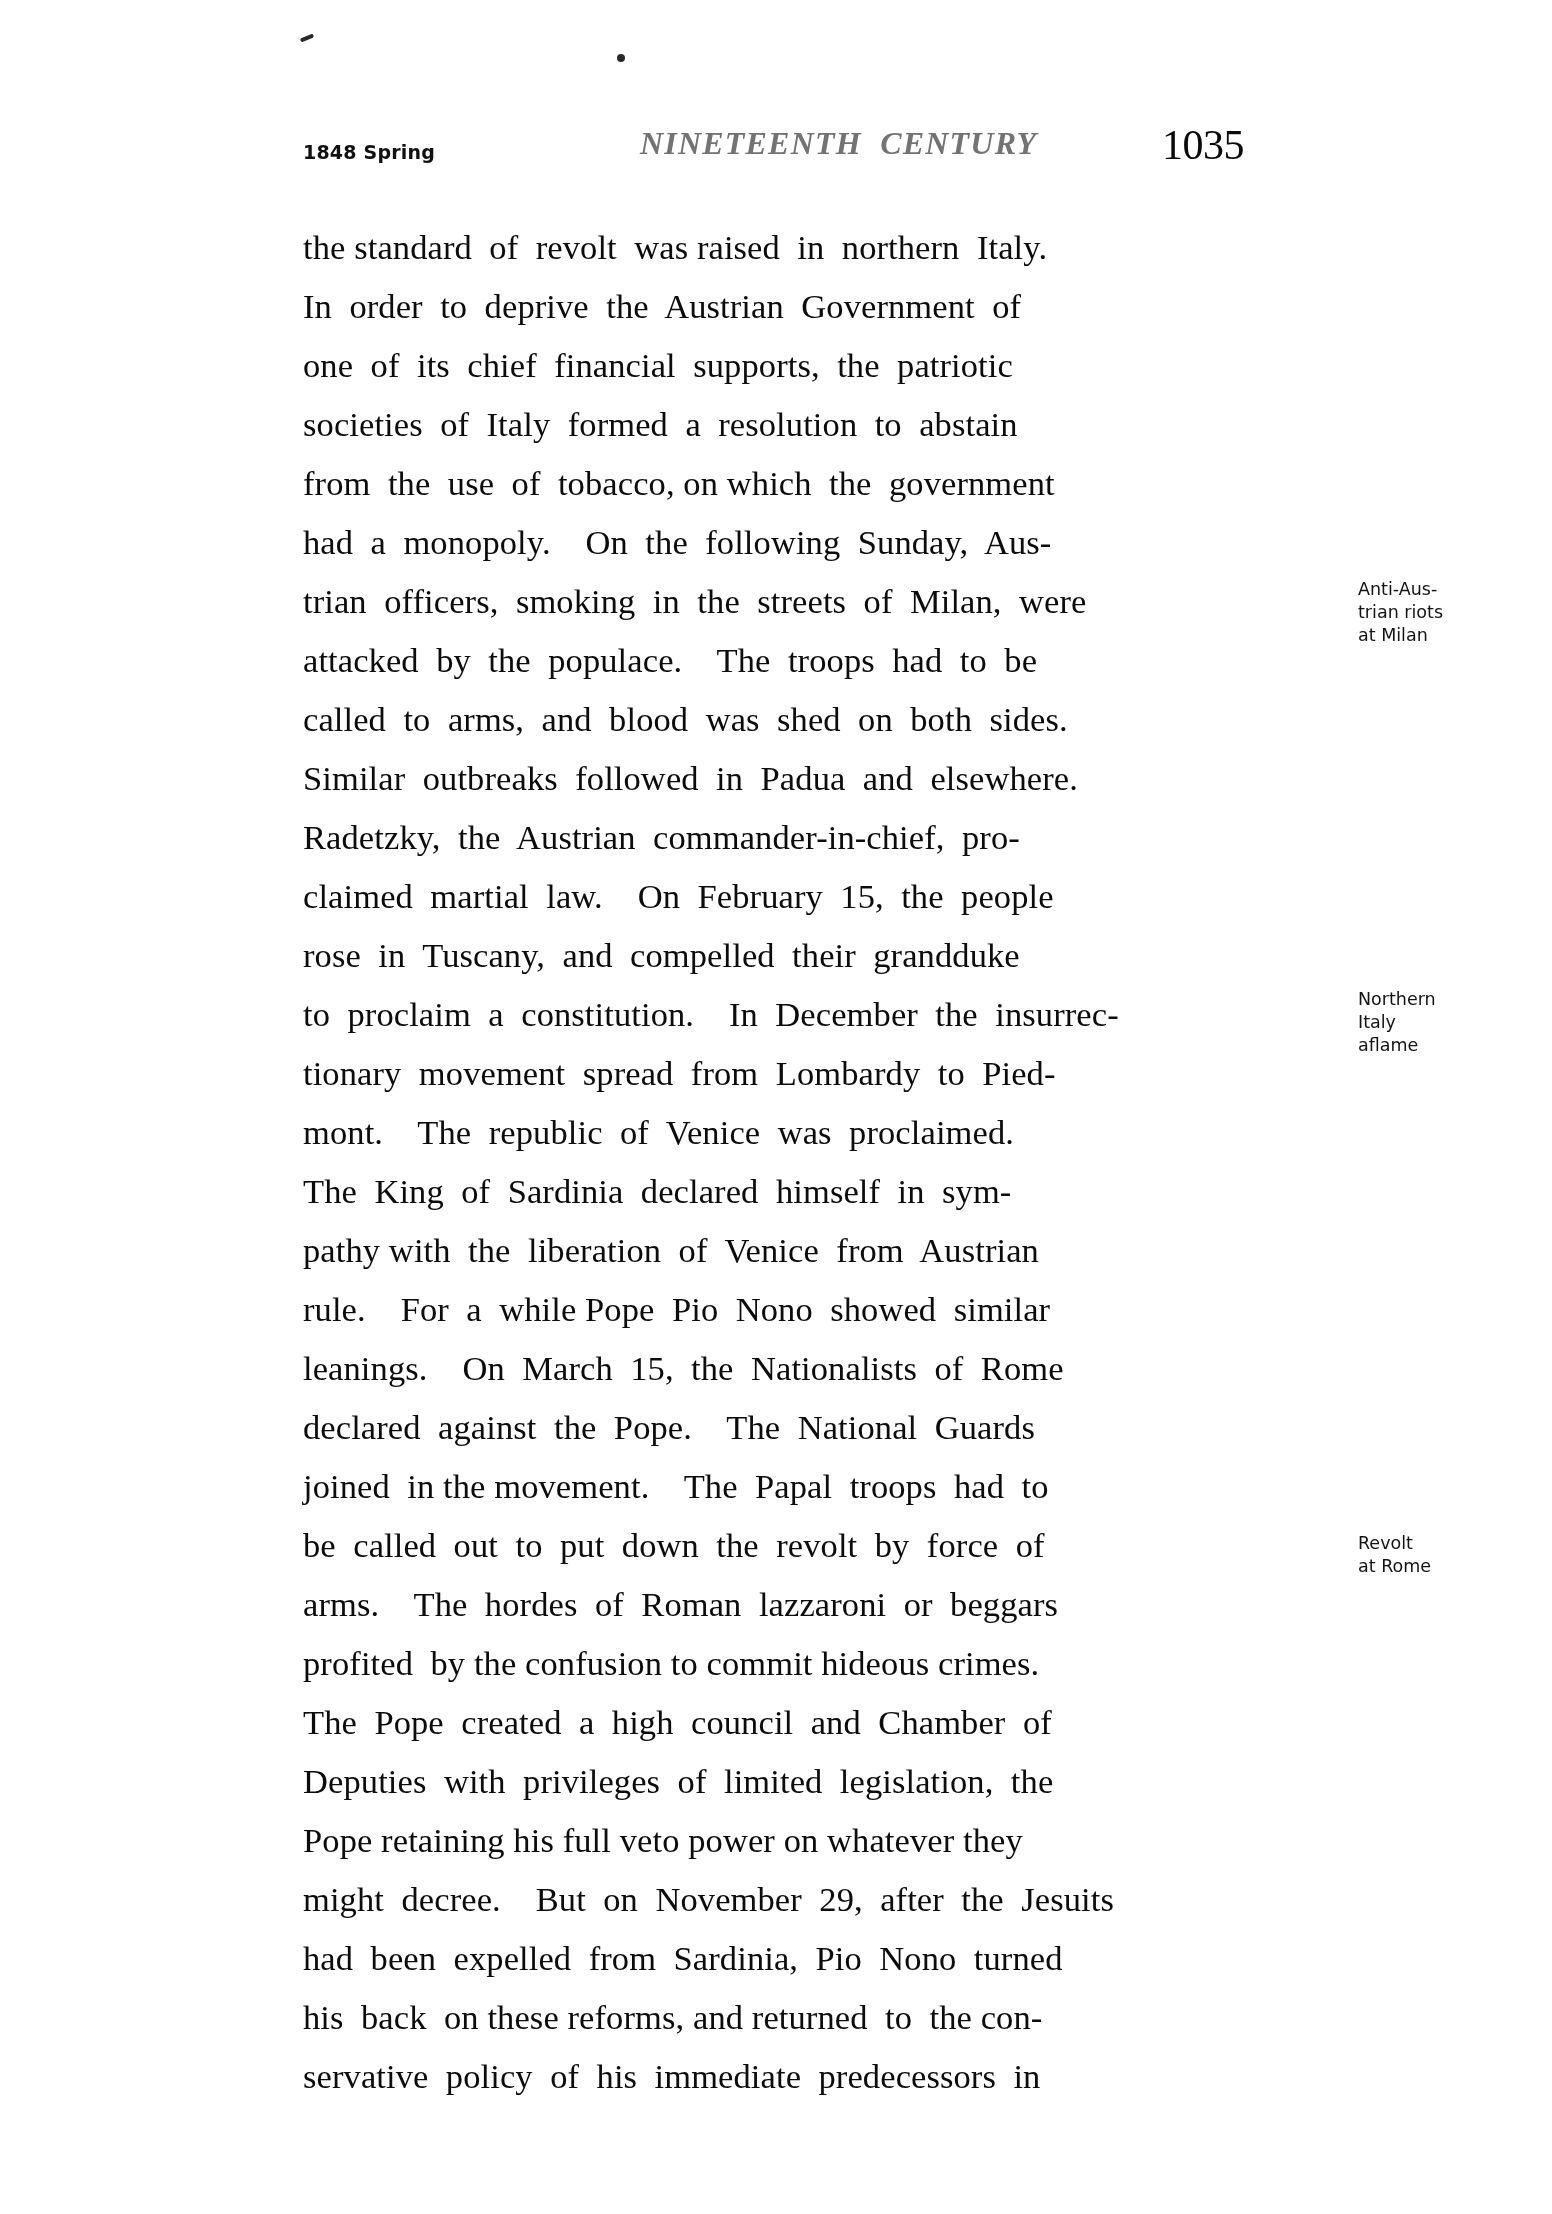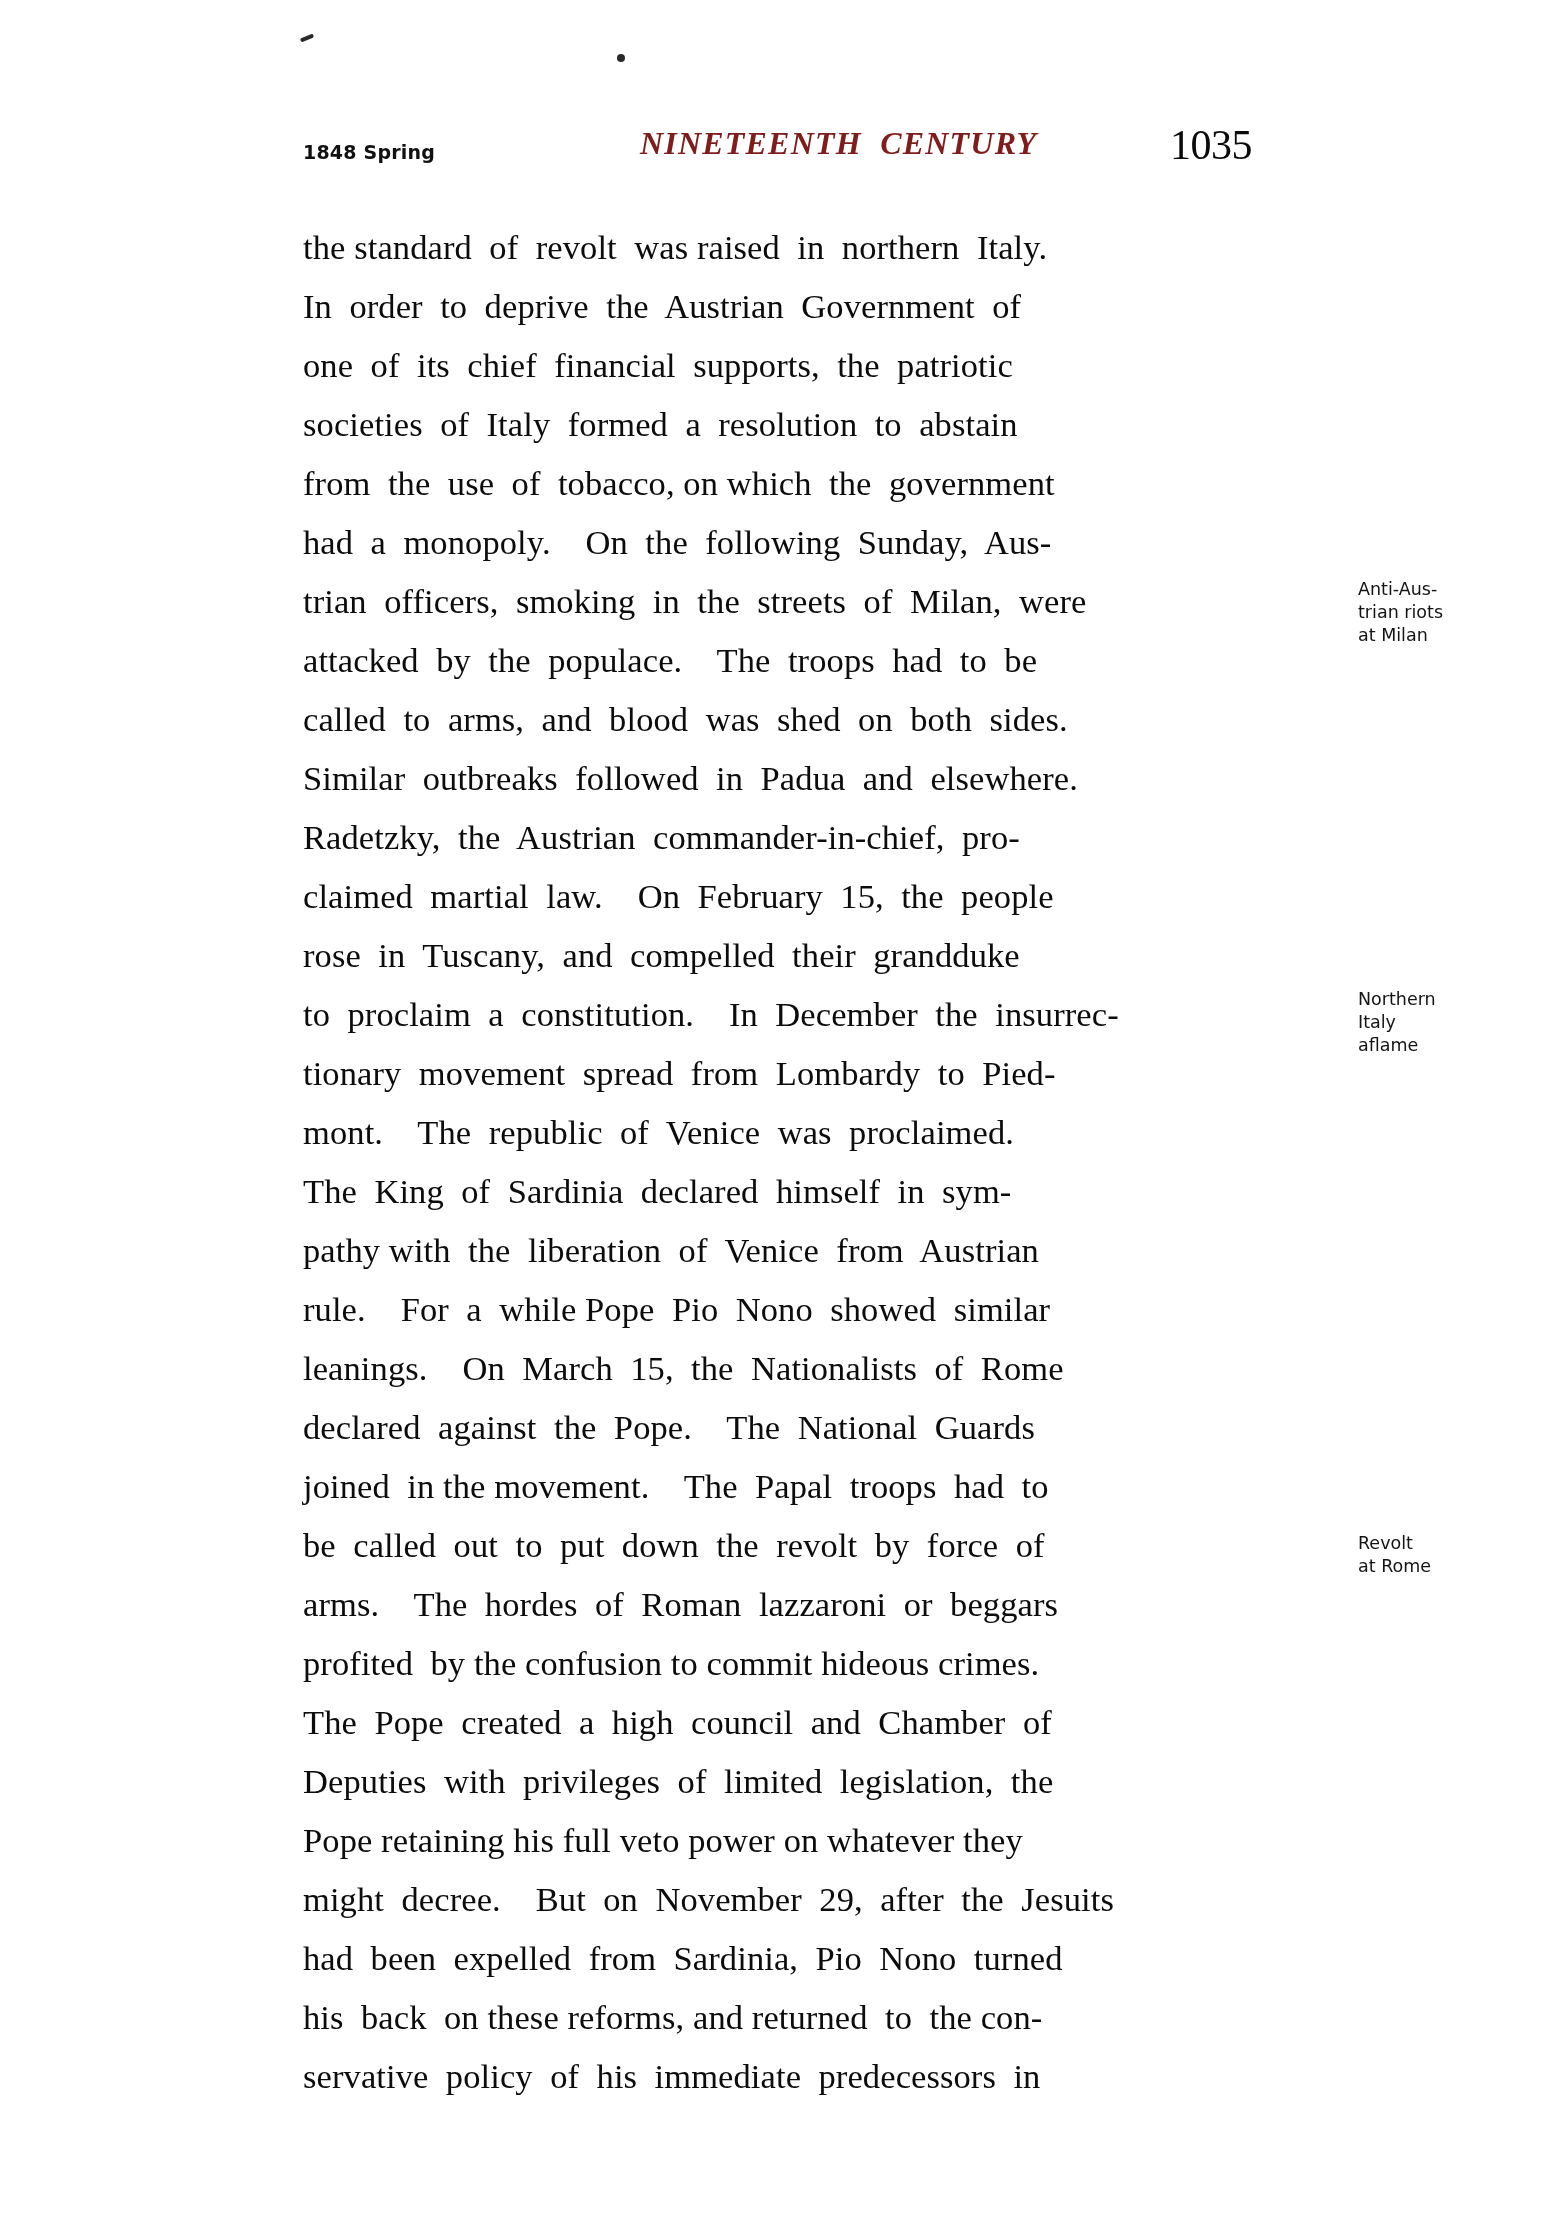--- a/index.html
+++ b/index.html
@@ -60,26 +60,26 @@
   }
   .header .running-title {
     position: absolute;
     left: 640px;
     top: 0px;
     font-family: "Liberation Serif", serif;
     font-style: italic;
     font-weight: bold;
     font-size: 32px;
     letter-spacing: 1.2px;
-    color: #7f1d1d;
+    color: #737373;
     white-space: pre;
   }
   .header .page-number {
     position: absolute;
-    right: 300px;
+    right: 308px;
     top: -4px;
     font-family: "Liberation Serif", serif;
     font-size: 42px;
     color: #0a0a0a;
     letter-spacing: -0.5px;
   }
   
   .body-col {
     position: absolute;
     left: 303px;

